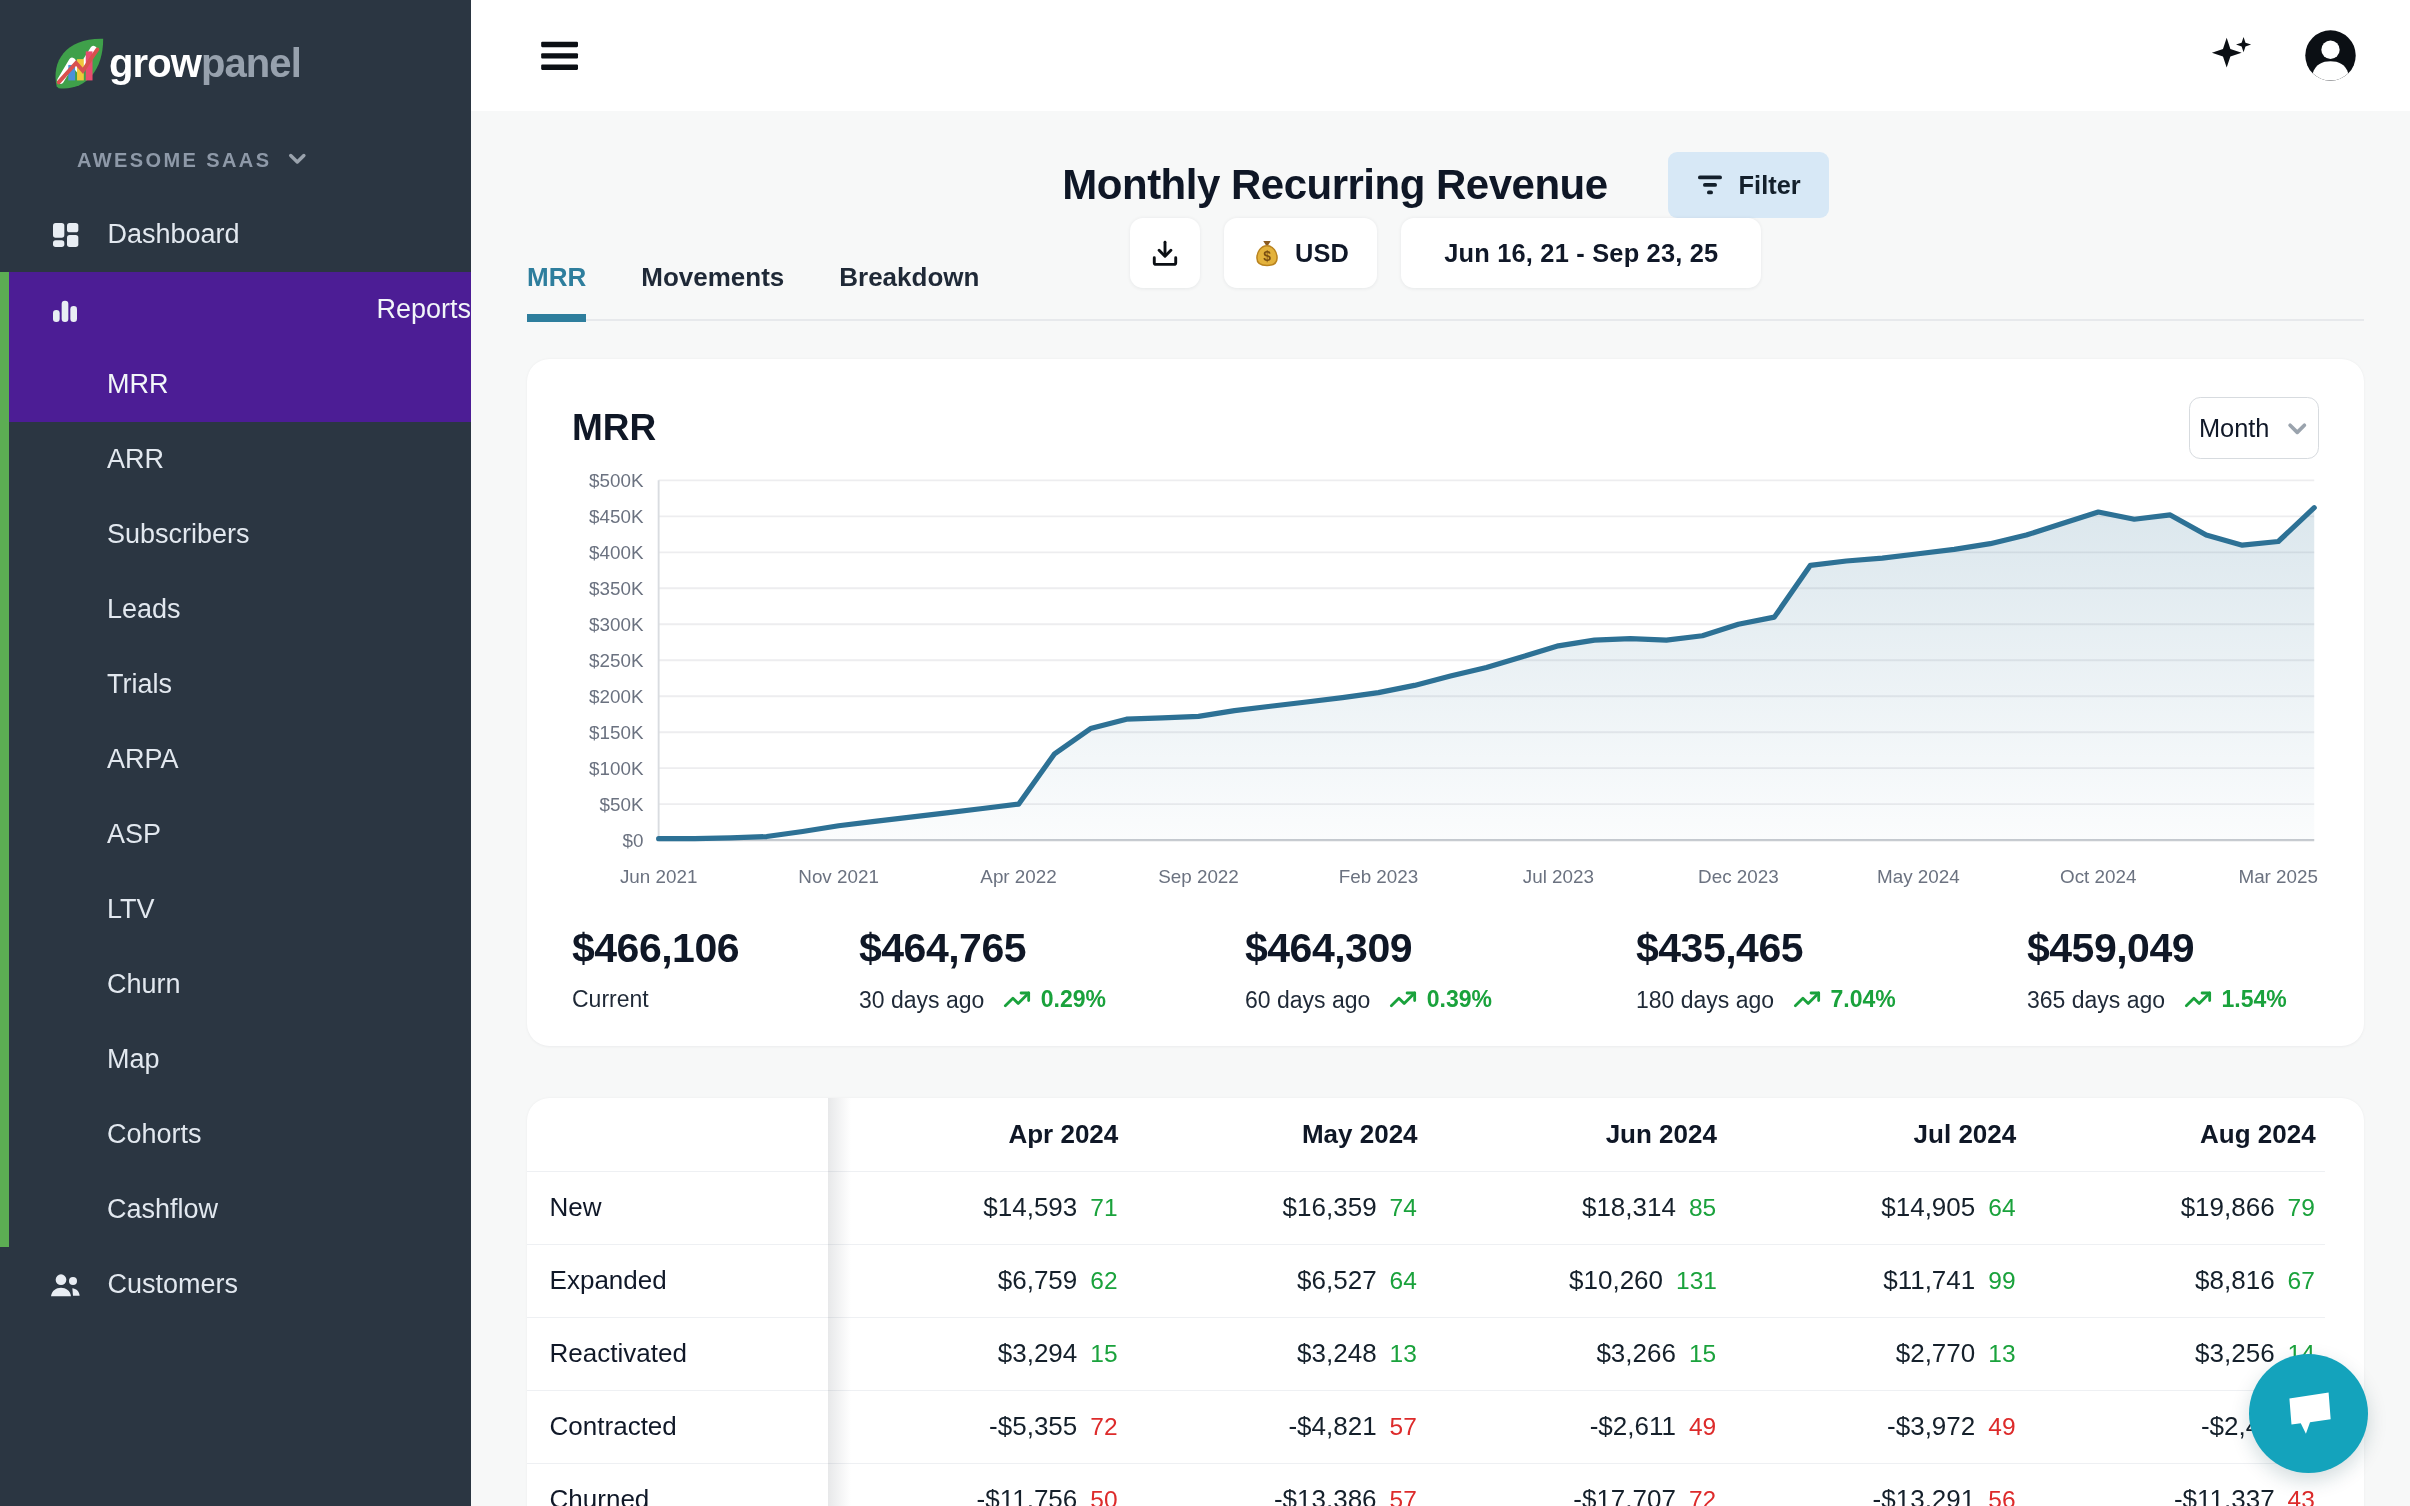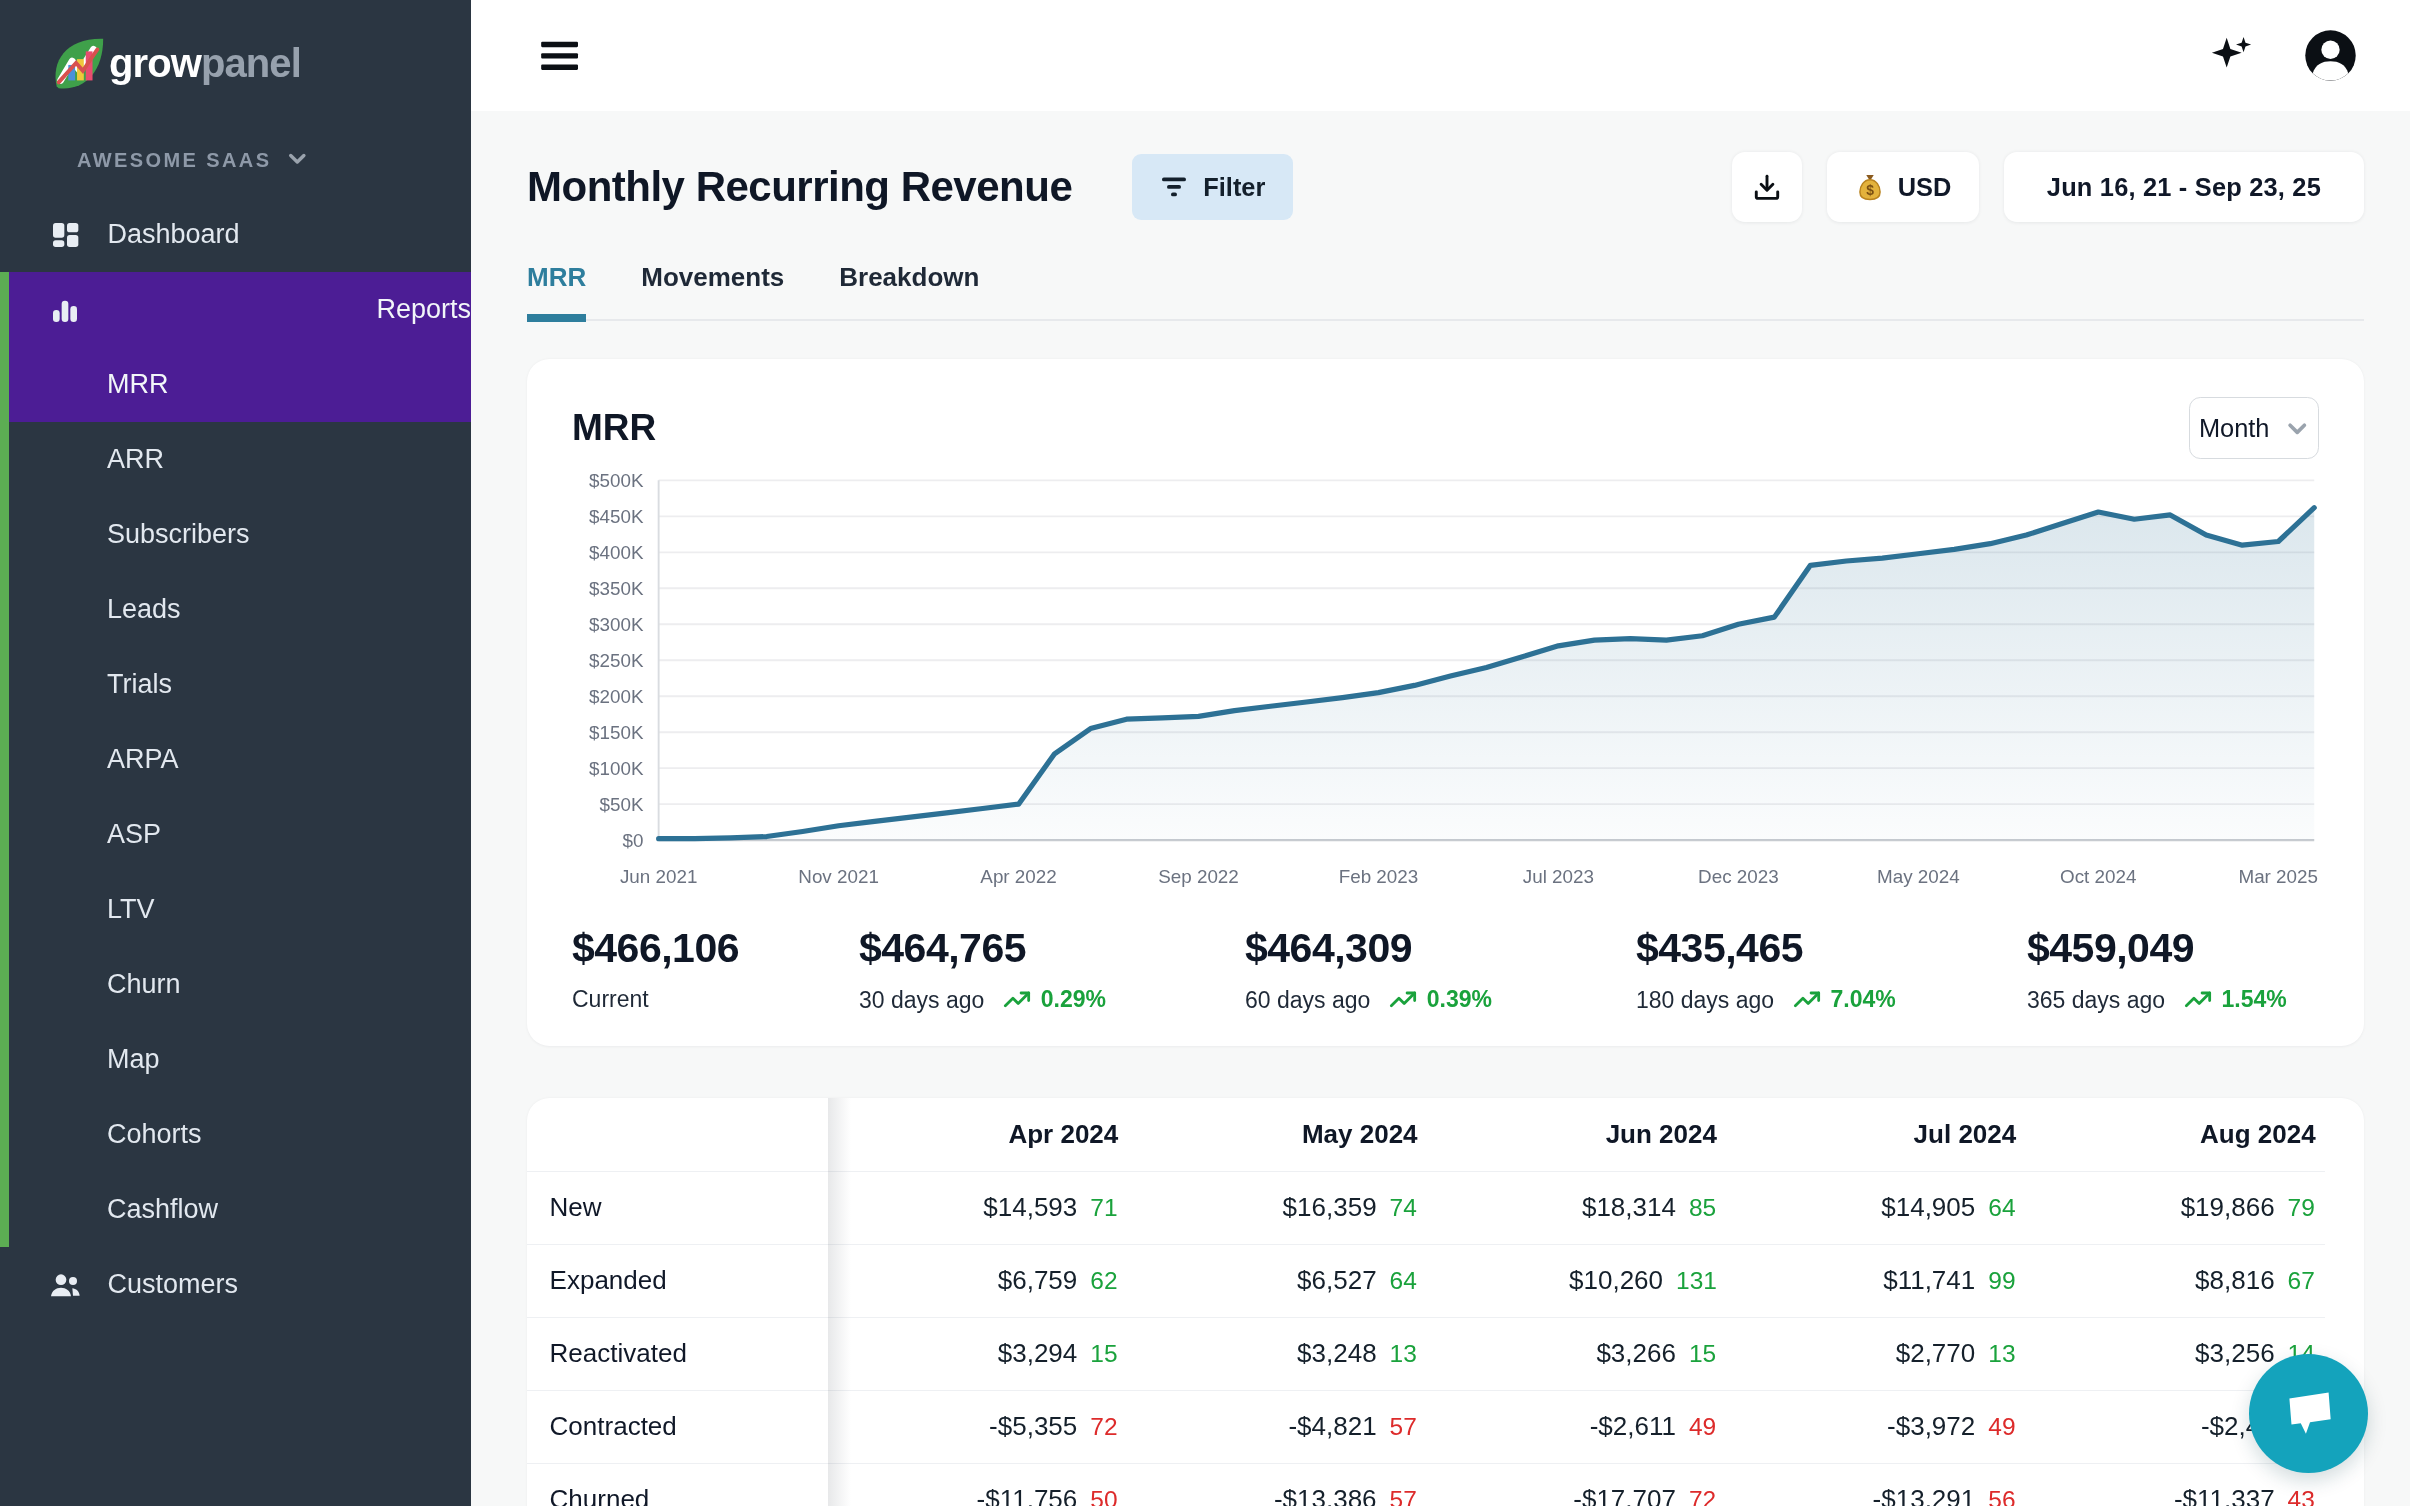--- a/index.html
+++ b/index.html
@@ -30,21 +30,21 @@
   .nav-item.hl { background:#4c1d95; color:#F2F6F9;justify-content:space-between; }
   
   .topbar { margin-left:471px; width:1940px; height:111px; background:#FFFFFF;
     display:flex; align-items:center; justify-content:space-between; padding:0 53px 0 70px; }
   .menu-btn svg { width:40px; height:34px; display:block; cursor:pointer; }
   .topbar-right { display:flex; align-items:center; gap:49px; }
   .topbar-right .ic svg { width:45px; height:45px; display:block; cursor:pointer; }
   .topbar-right .avatar svg { width:55px; height:55px; }
   
   .content { margin-left:471px; padding:0 47px 0 56px; }
-  .page-head { display:flex; justify-content:space-between; align-items:center; margin-top:41px; height:70px; }
+  .page-head { display:flex; justify-content:space-between; align-items:center; margin-top:41px; height:70px;flex-direction:column; }
   .ph-left { display:flex; align-items:center; gap:30px; }
   h1 { font-size:42px; font-weight:bold; letter-spacing:-0.5px; color:#0F1726; }
   .filter-btn { background:#D7E8F6; border:none; border-radius:9px; height:66px; padding:7px 28px;
     display:flex; align-items:center; gap:15px; font-size:25.4px; font-weight:600; color:#14202C;
     font-family:inherit; cursor:pointer; }
   .filter-btn .ic svg { width:28px; height:28px; display:block; }
   .ph-right { display:flex; align-items:center; gap:24.5px; }
   .wbtn { background:#FFFFFF; border:none; border-radius:13px; height:70px; display:flex; align-items:center;
     justify-content:center; box-shadow:0 0.9px 3.8px rgba(16,24,40,.07); font-size:25.4px; font-weight:600;
     color:#101828; font-family:inherit; cursor:pointer; }

